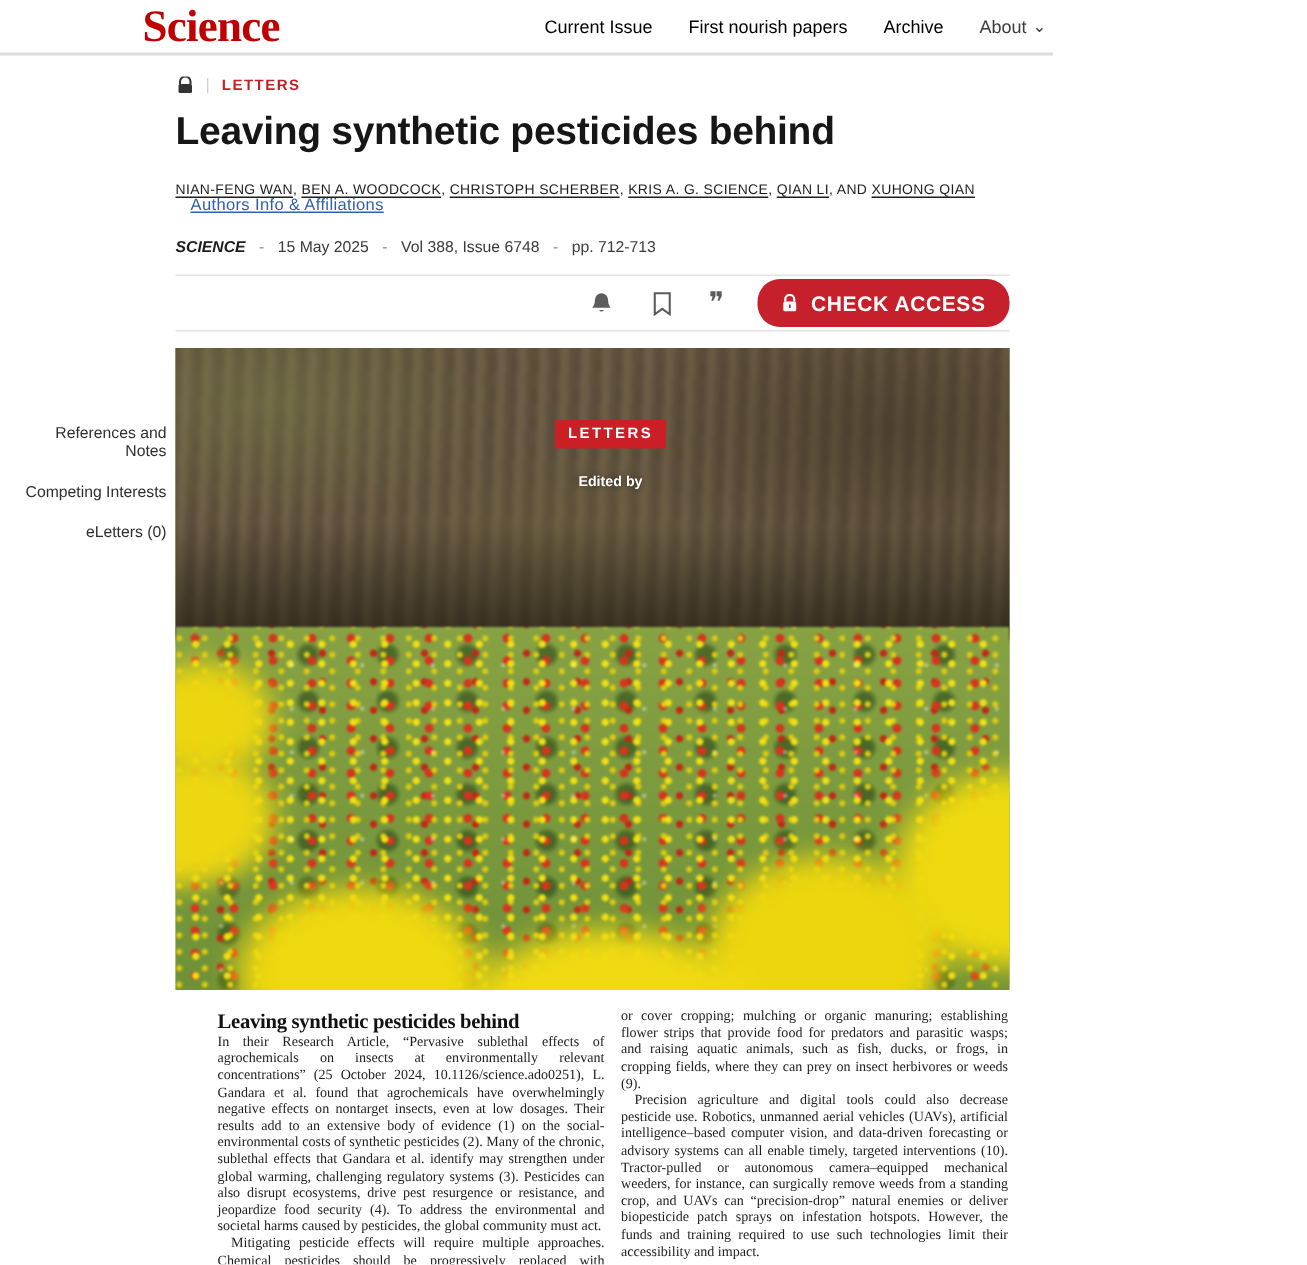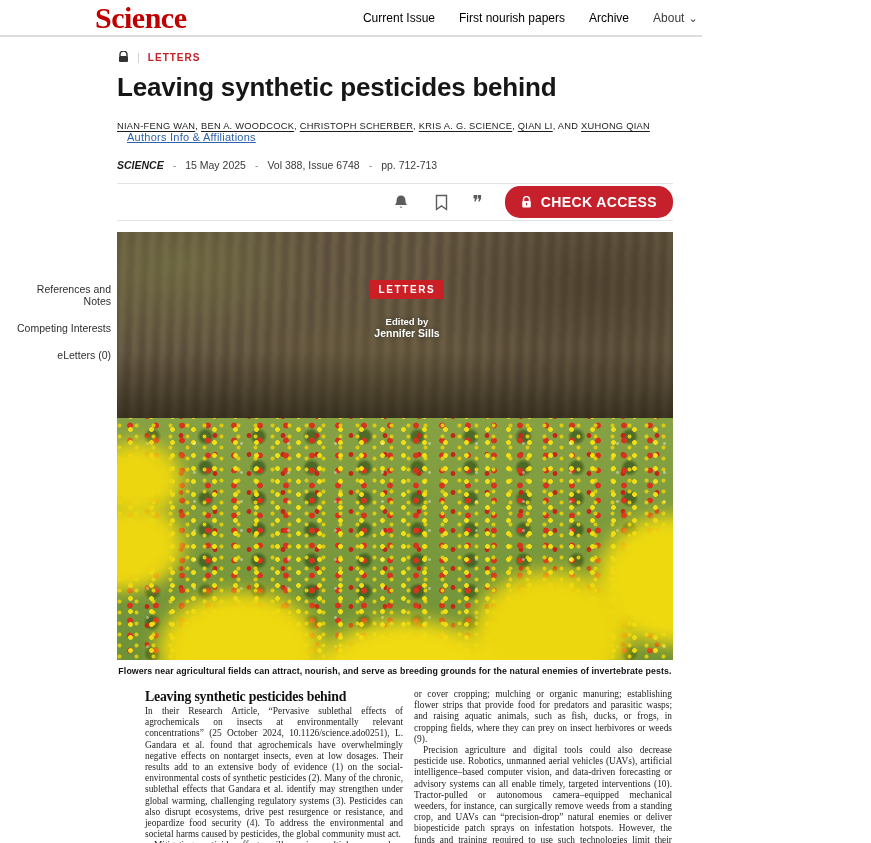--- a/index.html
+++ b/index.html
@@ -197,24 +197,22 @@
 
     <div class="figure">
       <div class="hero">
         <div class="brush"></div>
         <div class="field"></div>
         <div class="blob-left"></div>
         <div class="blobs"></div>
         <div class="hero-overlay">
           <span class="badge">LETTERS</span>
           <div class="edited-by">Edited by</div>
-          <div class="editor">Jennifer Sills</div>
         </div>
       </div>
-      <div class="caption">Flowers near agricultural fields can attract, nourish, and serve as breeding grounds for the natural enemies of invertebrate pests.</div>
     </div>
 
     <div class="letter">
       <div class="col">
         <h2>Leaving synthetic pesticides behind</h2>
         <span>
           
         <p>In their Research Article, “Pervasive sublethal effects of agrochemicals on insects at environmentally relevant concentrations” (25 October 2024, 10.1126/science.ado0251), L. Gandara et al. found that agrochemicals have overwhelmingly negative effects on nontarget insects, even at low dosages. Their results add to an extensive body of evidence (1) on the social-environmental costs of synthetic pesticides (2). Many of the chronic, sublethal effects that Gandara et al. identify may strengthen under global warming, challenging regulatory systems (3). Pesticides can also disrupt ecosystems, drive pest resurgence or resistance, and jeopardize food security (4). To address the environmental and societal harms caused by pesticides, the global community must act.</p><p>Mitigating pesticide effects will require multiple approaches. Chemical pesticides should be progressively replaced with agroecological measures such as invertebrate biological control agents and</p></span>
       </div>
       <div class="col">

